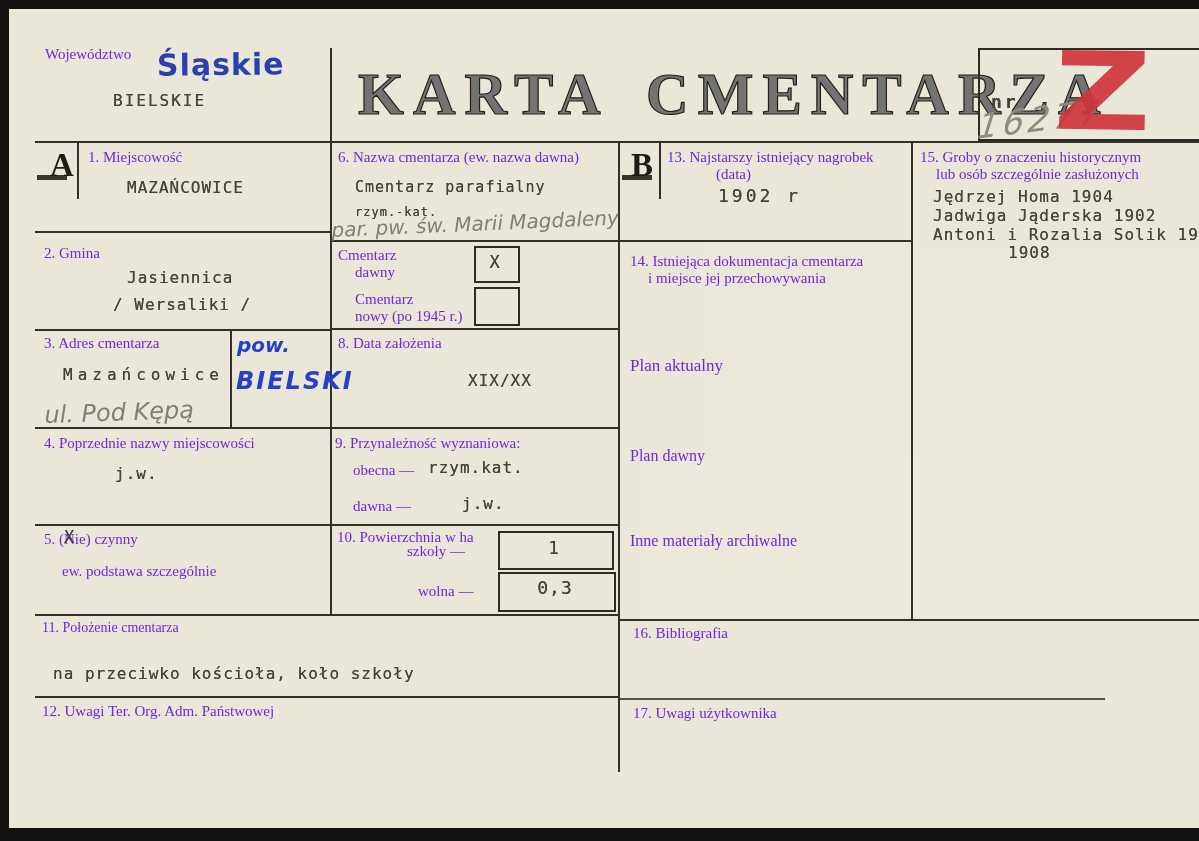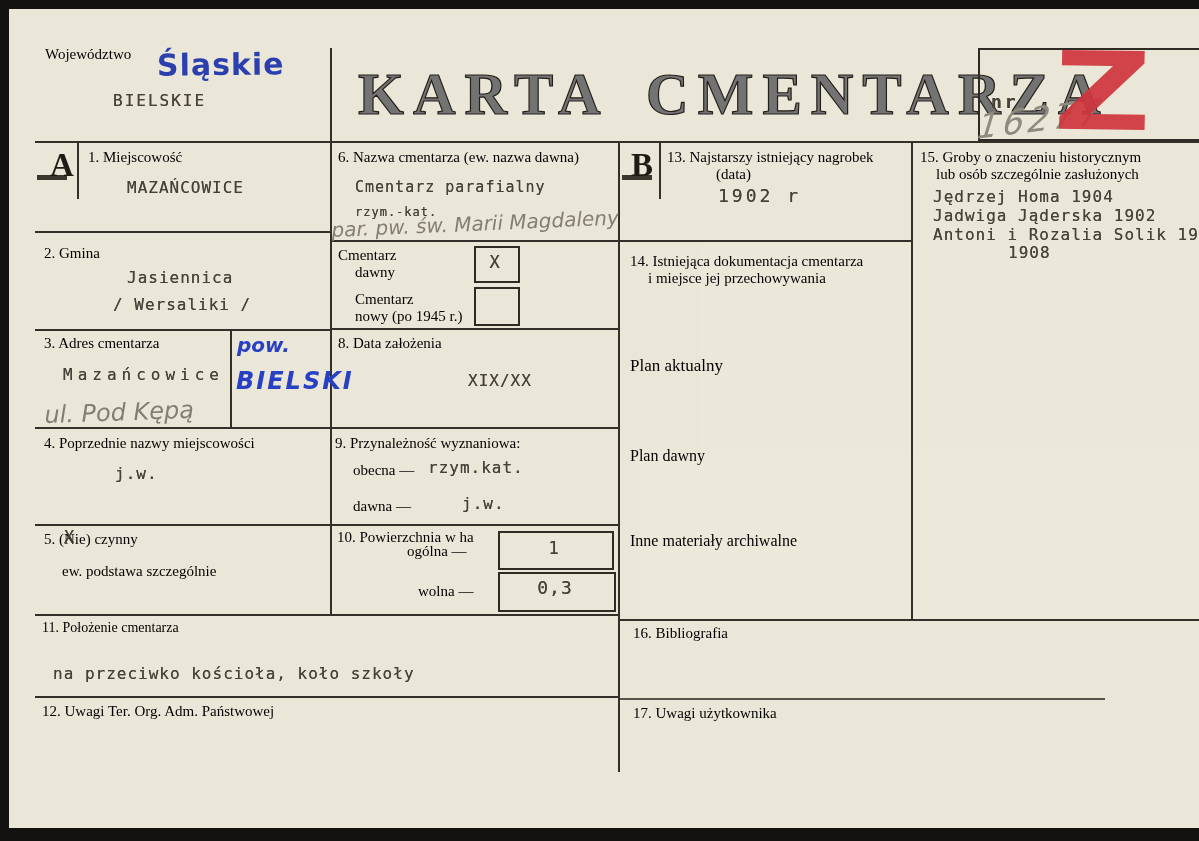--- a/index.html
+++ b/index.html
@@ -1,20 +1,20 @@
 <!DOCTYPE html>
 <html><head>
 <meta charset="utf-8">
 <style>
   html,body{margin:0;padding:0;}
   .page{position:relative;width:1199px;height:841px;background:#ebe7d8;overflow:hidden;
         font-family:"Liberation Serif","DejaVu Serif",serif;}
   .abs{position:absolute;white-space:nowrap;line-height:1.1;}
   .edge{position:absolute;background:#141210;}
-  .serif{font-family:"Liberation Serif","DejaVu Serif",serif;color:#000000;font-size:15px;}
+  .serif{font-family:"Liberation Serif","DejaVu Serif",serif;color:#6d28d9;font-size:15px;}
   .mono{font-family:"DejaVu Sans Mono","Liberation Mono",monospace;color:#46423a;
         letter-spacing:1px;font-size:16px;text-shadow:0 0 .6px rgba(70,64,54,.85);}
   .pen{font-family:"DejaVu Sans","Liberation Sans",sans-serif;color:#2840c4;
        font-style:italic;font-weight:bold;}
   .pencil{font-family:"DejaVu Sans","Liberation Sans",sans-serif;color:#827e72;font-style:italic;}
   .hl{position:absolute;background:#33302a;height:2px;}
   .vl{position:absolute;background:#33302a;width:2px;}
   .box{position:absolute;border:2px solid #2e2a24;background:transparent;}
   .title{font-weight:bold;color:#737373;-webkit-text-stroke:1.2px #221e18;
          font-size:59px;letter-spacing:9px;word-spacing:16px;}
@@ -122,21 +122,21 @@
   <span class="abs serif" style="left:338px;top:335px;">8. Data założenia</span>
   <span class="abs mono" style="left:468px;top:372px;">XIX/XX</span>
 
   <span class="abs serif" style="left:335px;top:435px;">9. Przynależność wyznaniowa:</span>
   <span class="abs serif" style="left:353px;top:462px;">obecna —</span>
   <span class="abs mono" style="left:428px;top:459px;">rzym.kat.</span>
   <span class="abs serif" style="left:353px;top:498px;">dawna —</span>
   <span class="abs mono" style="left:462px;top:495px;">j.w.</span>
 
   <span class="abs serif" style="left:337px;top:529px;">10. Powierzchnia w ha</span>
-  <span class="abs serif" style="left:407px;top:543px;">ogólna —</span>
+  <span class="abs serif" style="left:407px;top:543px;">szkoły —</span>
   <div class="box" style="left:498px;top:531px;width:112px;height:35px;"></div>
   <span class="abs mono ctr" style="left:498px;top:539px;width:112px;font-size:17px;">1</span>
   <span class="abs serif" style="left:418px;top:583px;">wolna —</span>
   <div class="box" style="left:498px;top:572px;width:114px;height:36px;"></div>
   <span class="abs mono ctr" style="left:498px;top:578px;width:114px;font-size:18px;">0,3</span>
 
   <span class="abs serif" style="left:42px;top:620px;font-size:14px;">11. Położenie cmentarza</span>
   <span class="abs mono" style="left:53px;top:665px;">na przeciwko kościoła, koło szkoły</span>
   <span class="abs serif" style="left:42px;top:703px;">12. Uwagi Ter. Org. Adm. Państwowej</span>
 

